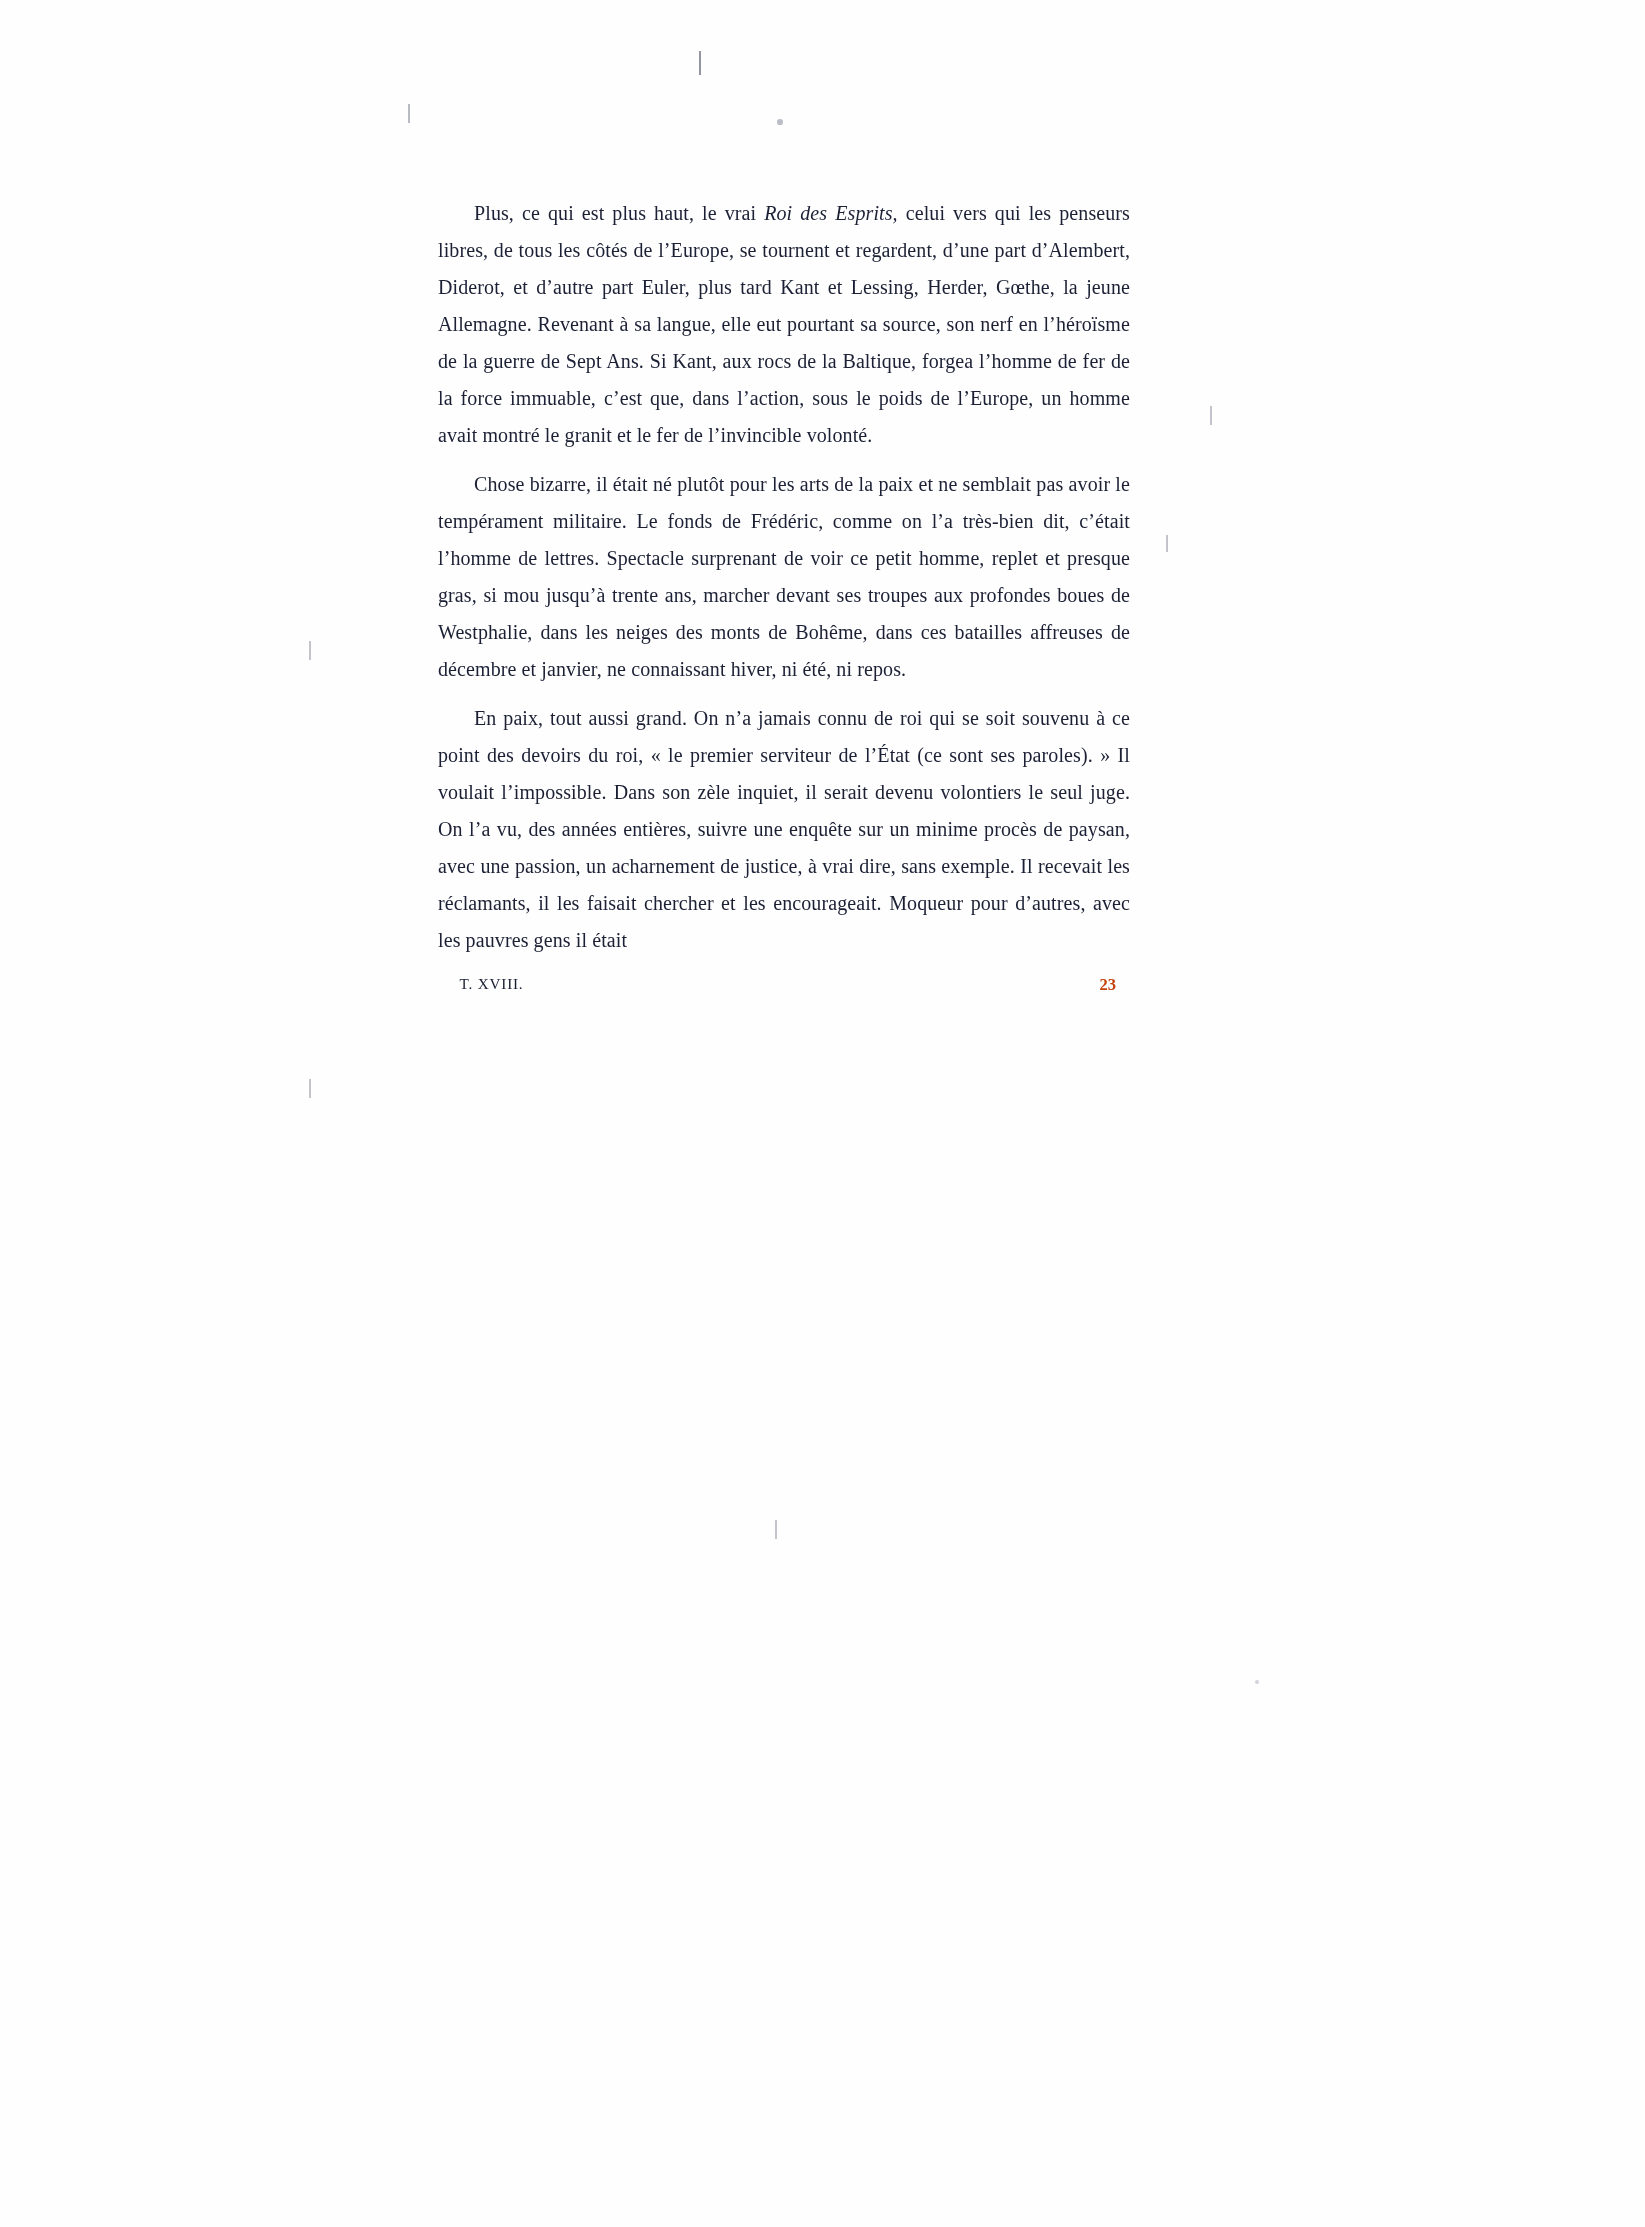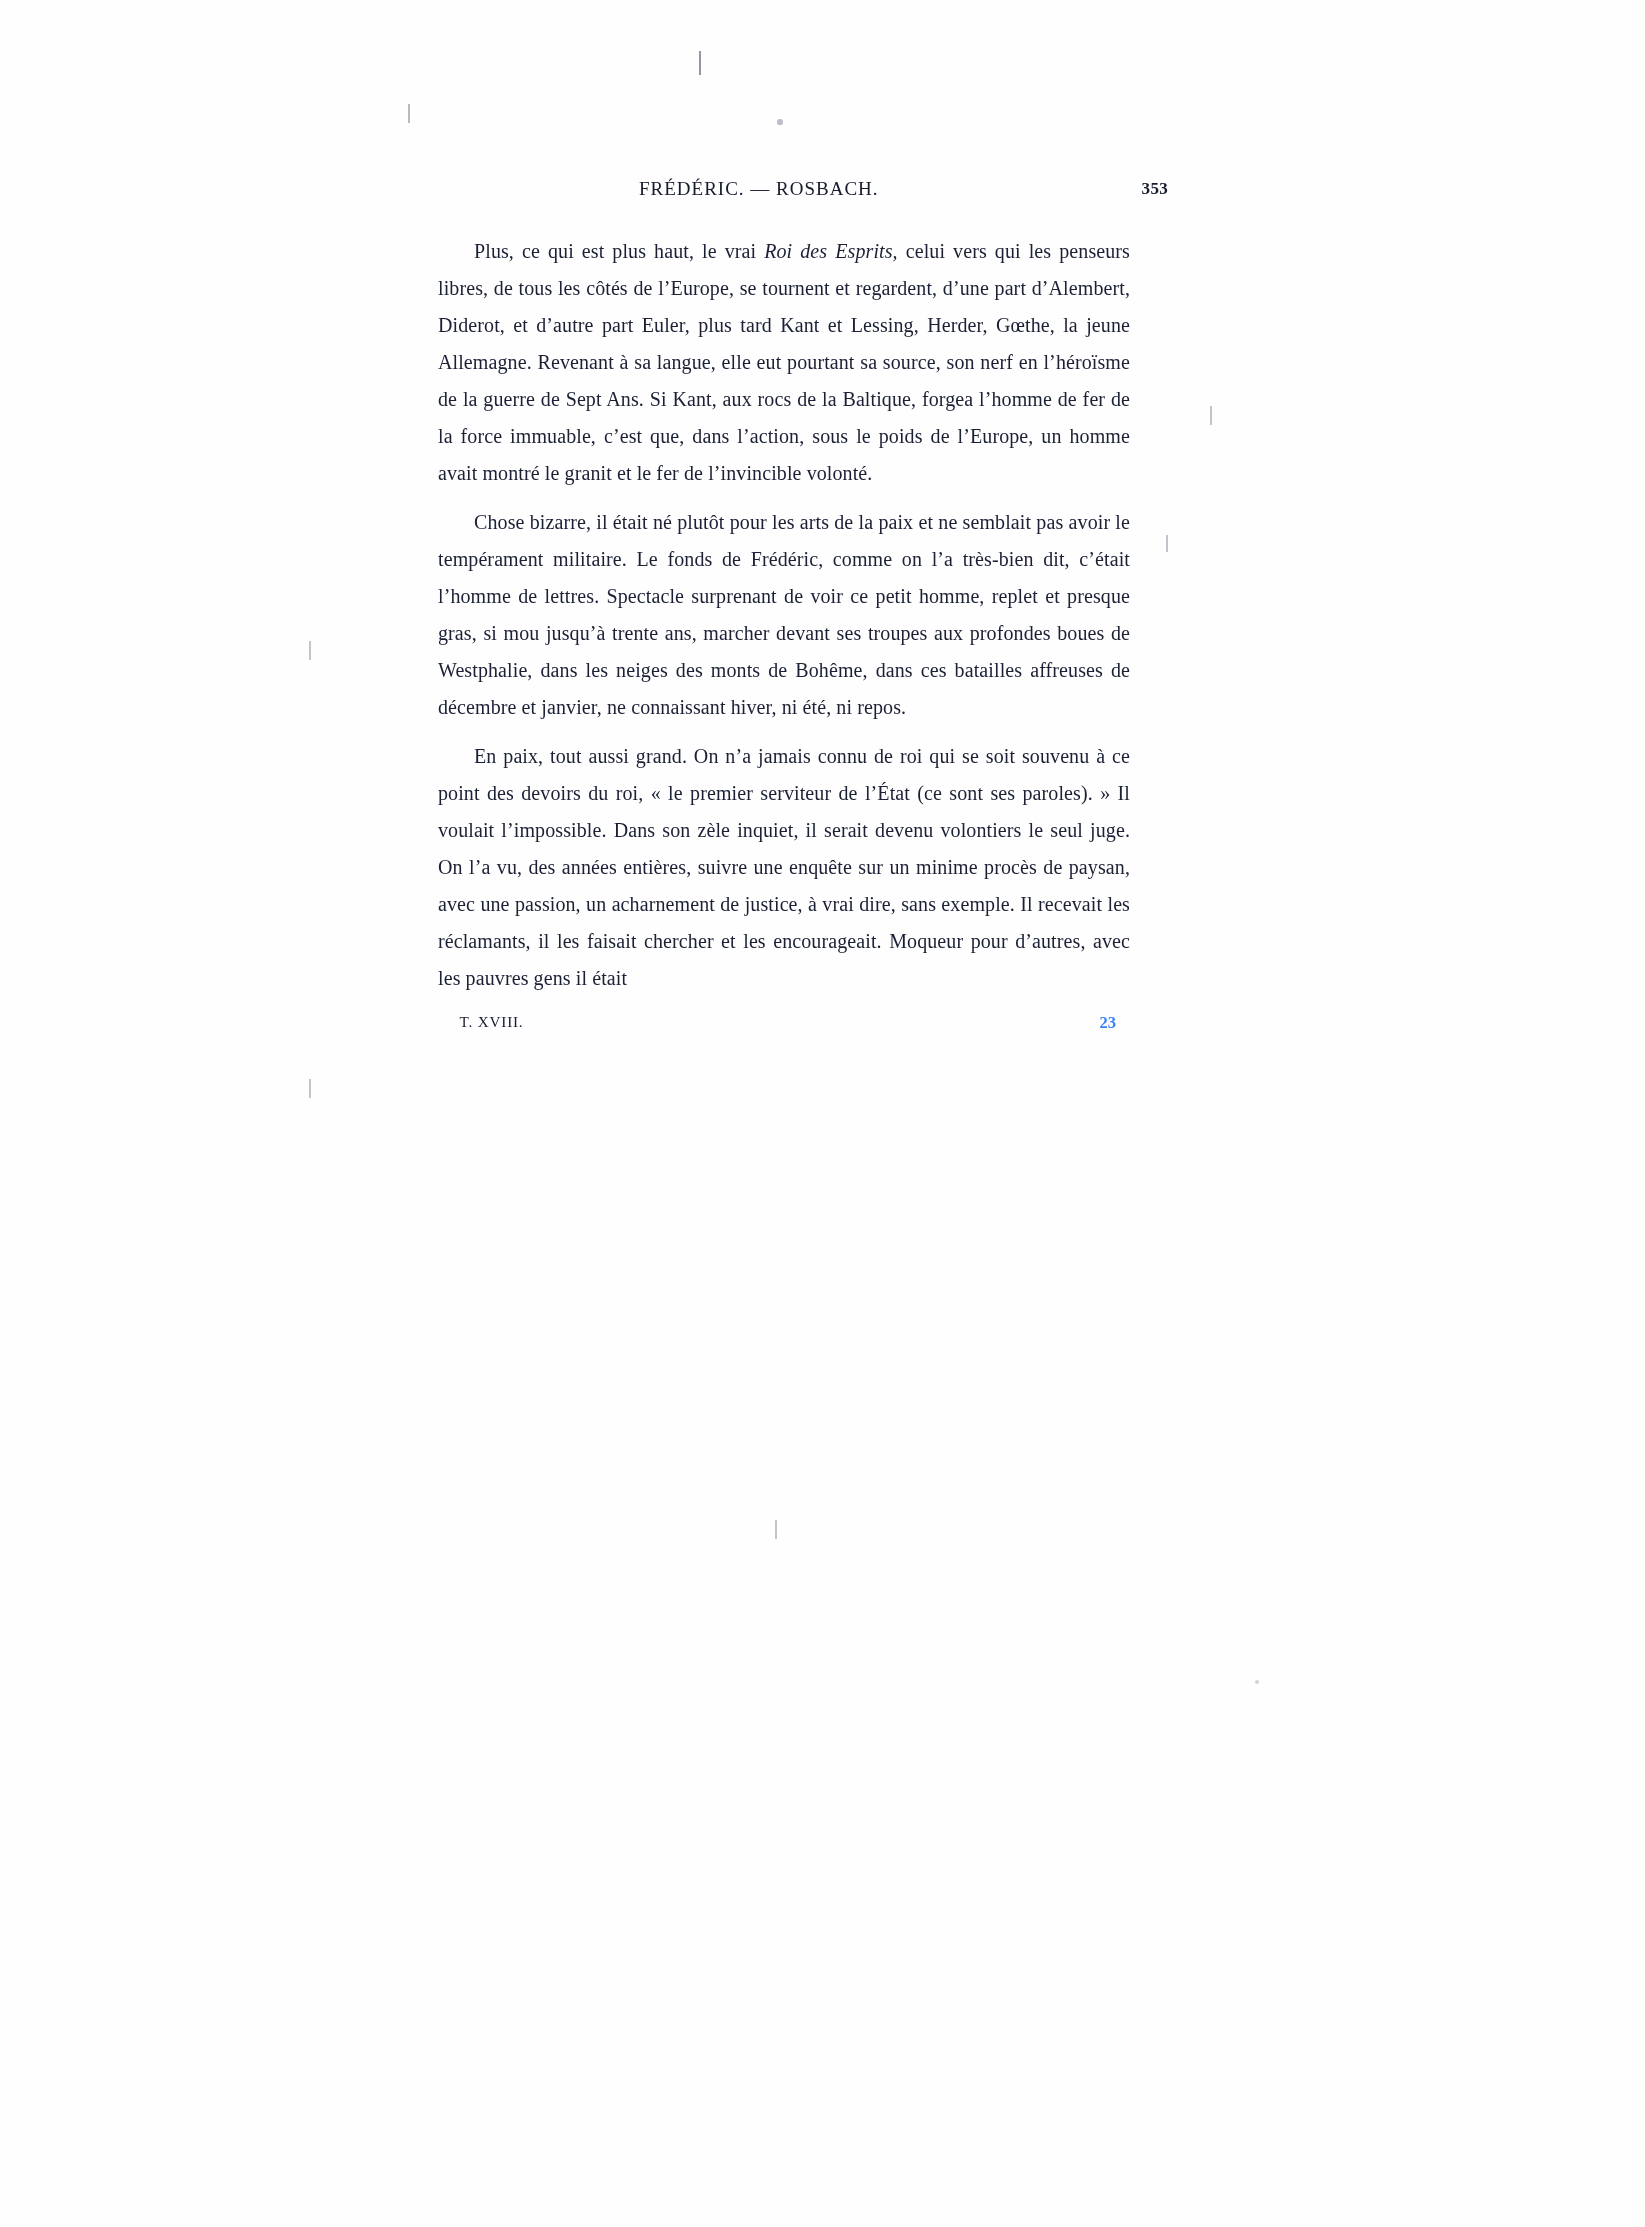--- a/index.html
+++ b/index.html
@@ -95,44 +95,40 @@
     font-weight: normal;
     letter-spacing: 0.8px;
     color: #161b2e;
   }
   .foot-num {
     position: absolute;
     right: 14px;
     top: 0;
     font-size: 16.5px;
     font-weight: bold;
-    color: #3b82f6;
+    color: #c2410c;
   }
 </style>
 </head>
 <body>
 
 <div class="page">
 
   <div class="tick-mark" style="left:699px; top:51px; width:1.9px; height:24px; opacity:0.55;"></div>
   <div class="tick-mark" style="left:408px; top:104px; width:1.9px; height:19px; opacity:0.35;"></div>
   <div class="tick-mark" style="left:309px; top:641px; width:1.9px; height:19px; opacity:0.3;"></div>
   <div class="tick-mark" style="left:309px; top:1079px; width:1.9px; height:19px; opacity:0.3;"></div>
   <div class="tick-mark" style="left:1210px; top:406px; width:1.9px; height:19px; opacity:0.3;"></div>
   <div class="tick-mark" style="left:1166px; top:535px; width:1.9px; height:16.5px; opacity:0.3;"></div>
   <div class="tick-mark" style="left:775px; top:1520px; width:1.9px; height:19px; opacity:0.3;"></div>
   <div class="speck" style="left:777px; top:119px; width:5.7px; height:5.7px;"></div>
   <div class="speck" style="left:1255px; top:1680px; width:4.4px; height:4.4px; opacity:0.3;"></div>
 
   <div class="content">
 
-    <div class="running-head">
-      <span class="title">FRÉDÉRIC. — ROSBACH.</span>
-      <span class="folio">353</span>
-    </div>
 
     <div class="body-text">
 
       <p class="para">
         <span>Plus, ce qui est plus haut, le vrai </span><em class="it">Roi des Esprits,</em><span> celui vers qui les penseurs libres, de tous les côtés de l’Europe, se tournent et regardent, d’une part d’Alembert, Diderot, et d’autre part Euler, plus tard Kant et Lessing, Herder, Gœthe, la jeune Allemagne. Revenant à sa langue, elle eut pourtant sa source, son nerf en l’héroïsme de la guerre de Sept Ans. Si Kant, aux rocs de la Baltique, forgea l’homme de fer de la force immuable, c’est que, dans l’action, sous le poids de l’Europe, un homme avait montré le granit et le fer de l’invincible volonté.</span>
       </p>
 
       <p class="para">Chose bizarre, il était né plutôt pour les arts de la paix et ne semblait pas avoir le tempérament militaire. Le fonds de Frédéric, comme on l’a très-bien dit, c’était l’homme de lettres. Spectacle surprenant de voir ce petit homme, replet et presque gras, si mou jusqu’à trente ans, marcher devant ses troupes aux profondes boues de Westphalie, dans les neiges des monts de Bohême, dans ces batailles affreuses de décembre et janvier, ne connaissant hiver, ni été, ni repos.</p>
 
       <p class="para">En paix, tout aussi grand. On n’a jamais connu de roi qui se soit souvenu à ce point des devoirs du roi, « le premier serviteur de l’État (ce sont ses paroles). » Il voulait l’impossible. Dans son zèle inquiet, il serait devenu volontiers le seul juge. On l’a vu, des années entières, suivre une enquête sur un minime procès de paysan, avec une passion, un acharnement de justice, à vrai dire, sans exemple. Il recevait les réclamants, il les faisait chercher et les encourageait. Moqueur pour d’autres, avec les pauvres gens il était</p>

